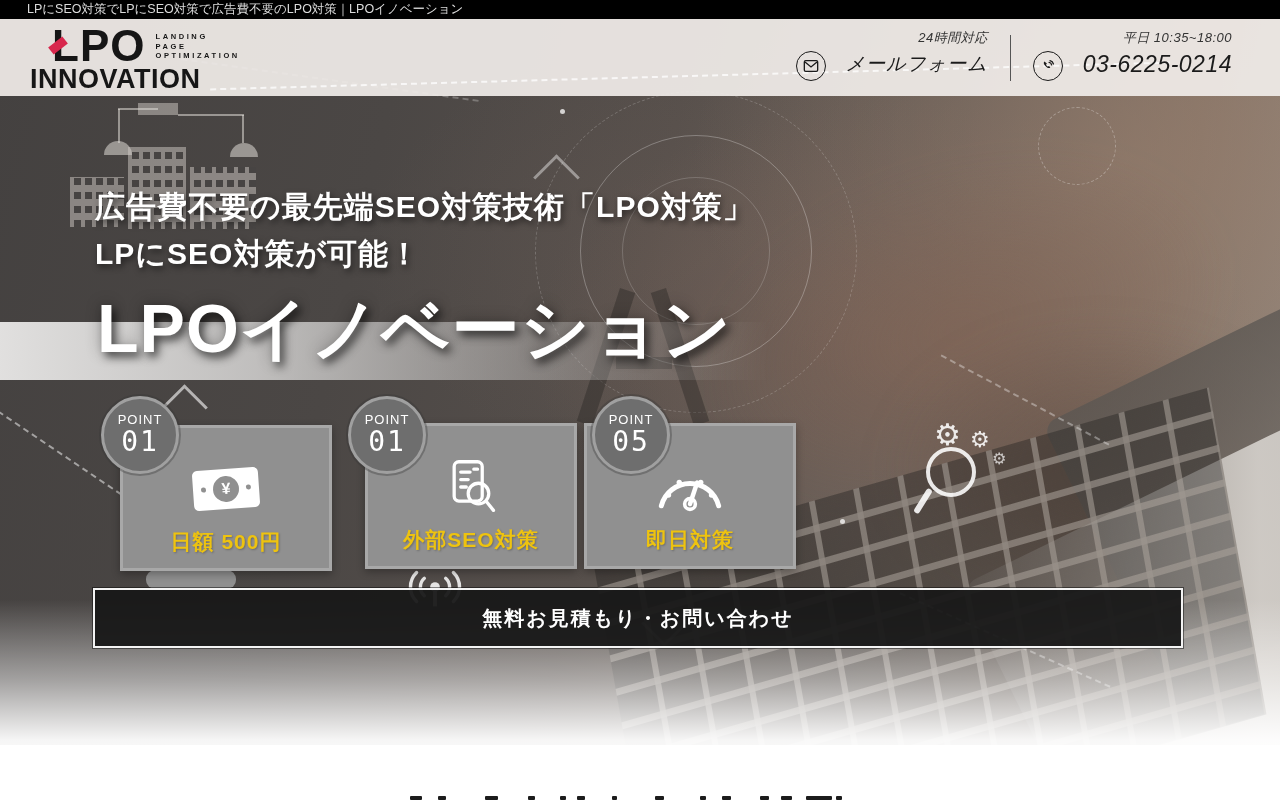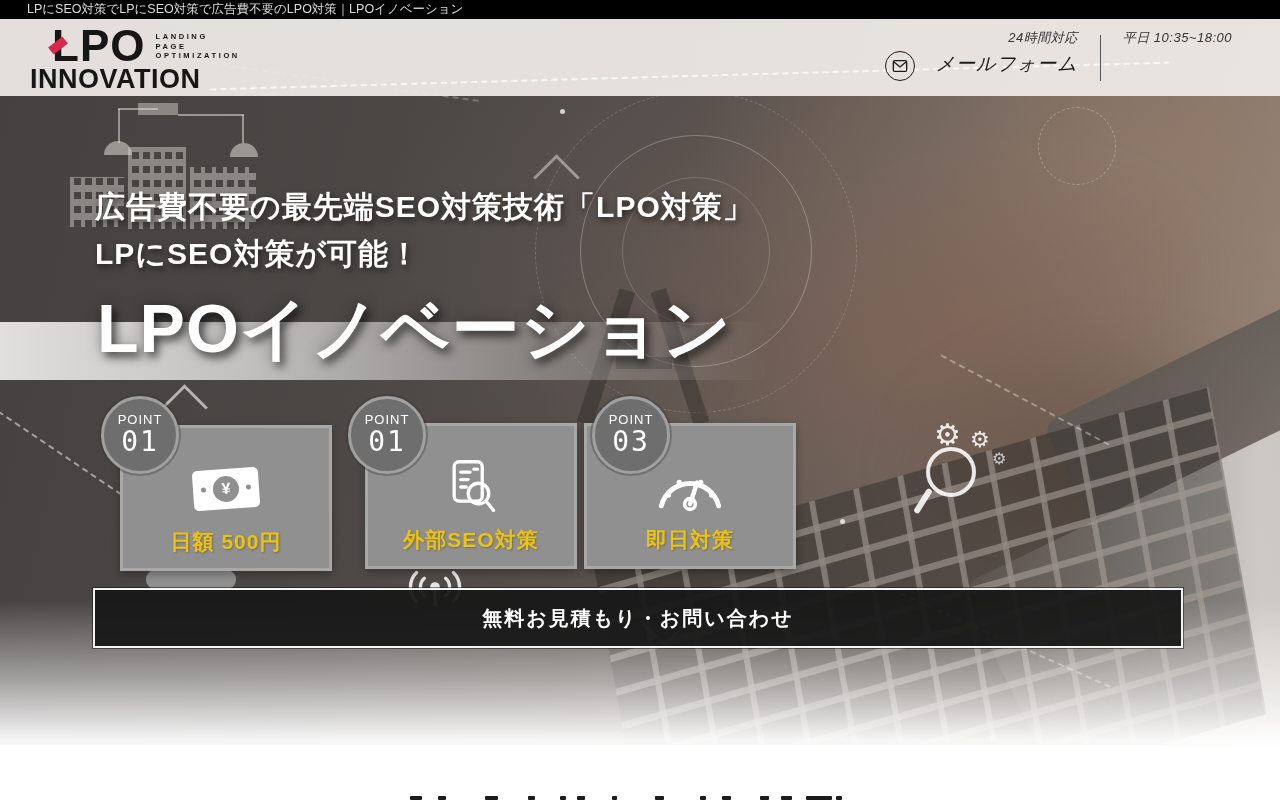--- a/index.html
+++ b/index.html
@@ -239,20 +239,30 @@
               <rect x="2" y="2" width="20" height="16" rx="2"></rect>
               <path d="M3 4 L12 11.5 L21 4"></path>
             </svg>
           </span>
           <span class="cmail-label">メールフォーム</span>
         </div>
       </div>
       <div class="cdivider"></div>
       <div class="cblock">
         <div class="cnote">平日 10:35~18:00</div>
+        <div class="crow">
+          <span class="cicon">
+            <svg width="15" height="15" viewBox="0 0 24 24" fill="none" stroke="#1b1b1b" stroke-width="2" stroke-linecap="round">
+              <path d="M7 4 C5.5 5.5,5.5 8,9 11.5 C12.5 15,15 15,16.5 13.5 L14.5 11 L12.5 12 C11 11,10.5 10.5,9.5 9 L11 7 Z" fill="#1b1b1b" stroke="none"></path>
+              <path d="M14.5 5.5 a4.5 4.5 0 0 1 4 4"></path>
+              <path d="M16 2.5 a7.5 7.5 0 0 1 5.5 5.5"></path>
+            </svg>
+          </span>
+          <span class="cphone-num">03-6225-0214</span>
+        </div>
       </div>
     </div>
   </div>
 
   <div class="catch">
     <span>広告費不要の最先端SEO対策技術「LPO対策」</span>
     <span>LPにSEO対策が可能！</span>
   </div>
 
   <div class="hero-title">LPOイノベーション</div>
@@ -299,21 +309,21 @@
         <circle cx="54" cy="24" r="3" fill="#fff" stroke="none"></circle>
         <circle cx="66" cy="38" r="3" fill="#fff" stroke="none"></circle>
         <path d="M42 48 L50 24" stroke-width="5"></path>
         <circle cx="42" cy="48" r="6" stroke-width="4"></circle>
       </svg>
     </div>
     <div class="card-label">即日対策</div>
   </div>
   <div class="badge" style="left:592px;top:396px;">
     <span class="badge-word">POINT</span>
-    <span class="badge-num">03</span>
+    <span class="badge-num">05</span>
   </div>
 
   <div class="cta">無料お見積もり・お問い合わせ</div>
 
   <div class="white-bottom">
     <div>
       <i class="frag" style="left:410px;width:12px;"></i>
       <i class="frag" style="left:438px;width:8px;"></i>
       <i class="frag" style="left:485px;width:13px;"></i>
       <i class="frag" style="left:528px;width:7px;"></i>

